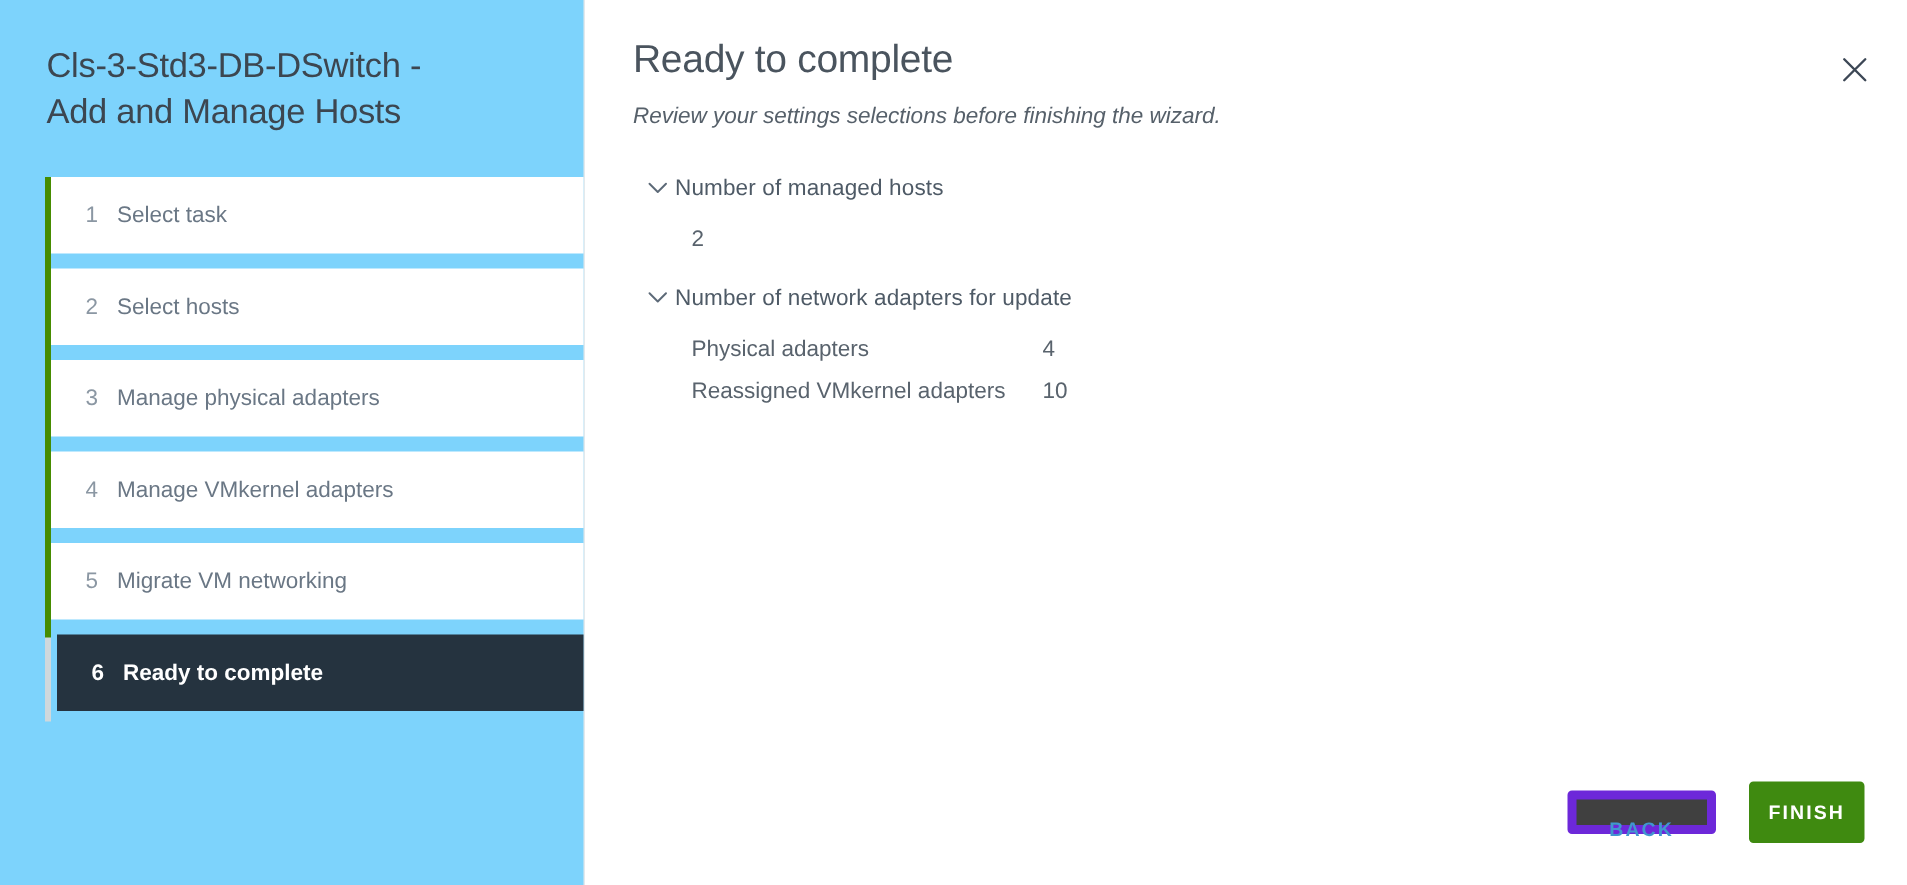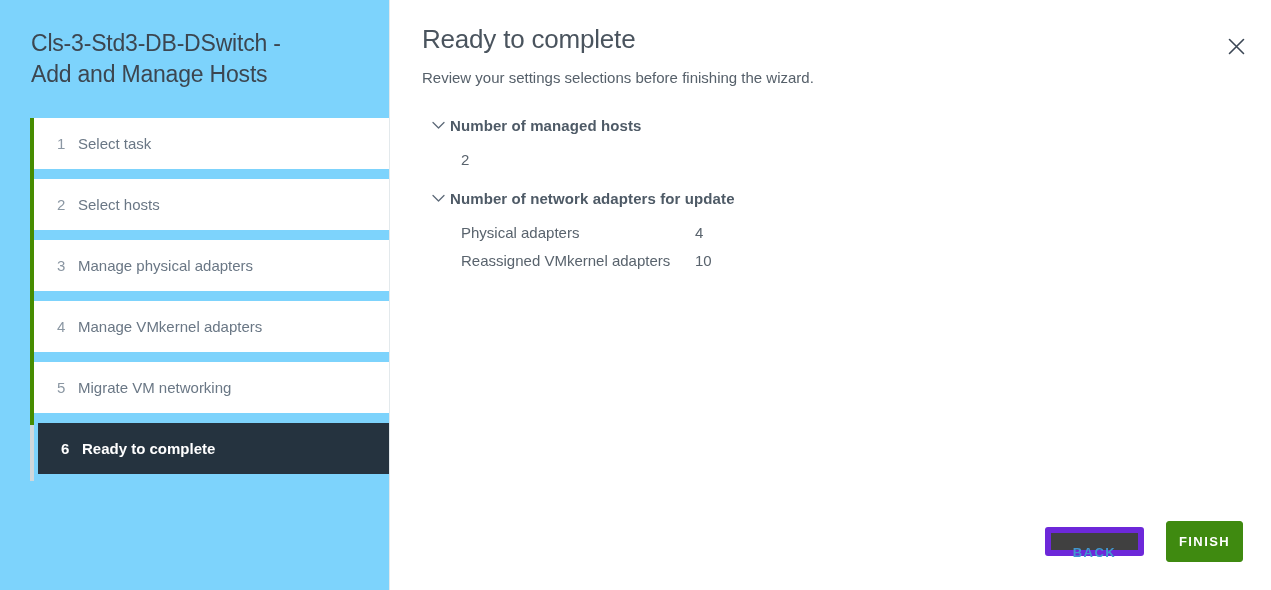--- a/index.html
+++ b/index.html
@@ -106,20 +106,21 @@
     font-weight: 400;
     color: #4a545e;
     line-height: 34px;
     letter-spacing: -0.2px;
   }
   .page-subtitle {
     margin: 12px 0 0 0;
     font-size: 15px;
     color: #56606a;
     line-height: 20px;
+    font-style: italic;
   }
   .close-btn {
     position: absolute;
     top: 33px;
     right: 22px;
     width: 26px;
     height: 26px;
     display: flex;
     align-items: center;
     justify-content: center;
@@ -143,21 +144,21 @@
     width: 18px;
     flex: 0 0 18px;
     color: #5d6a78;
     display: flex;
     align-items: center;
     justify-content: flex-start;
   }
   .chevron svg { display: block; }
   .group-title {
     font-size: 15px;
-    font-weight: bold;
+    font-weight: normal;
     color: #4e5a66;
     letter-spacing: 0.1px;
   }
   .kv-row {
     display: flex;
     padding: 4px 0 5px 29px;
     align-items: flex-start;
   }
   .kv-key {
     width: 234px;

